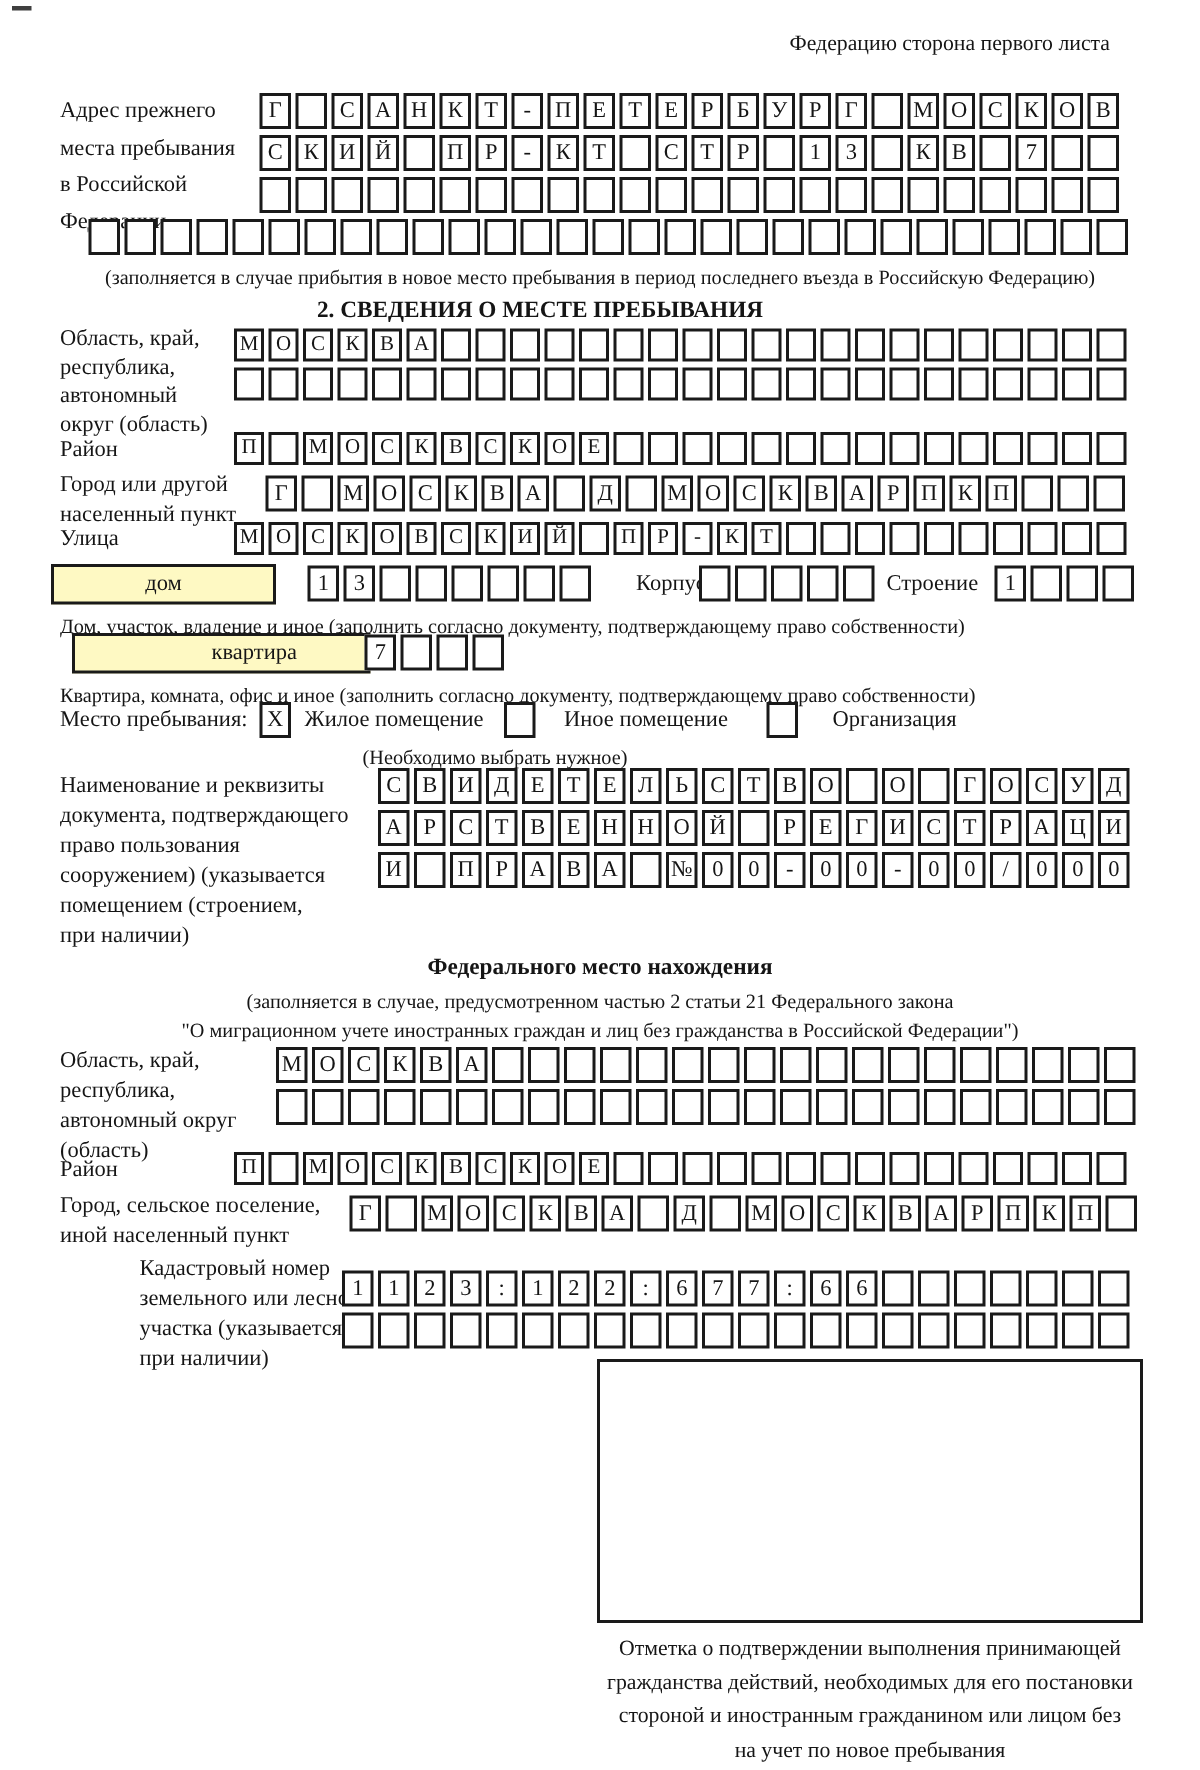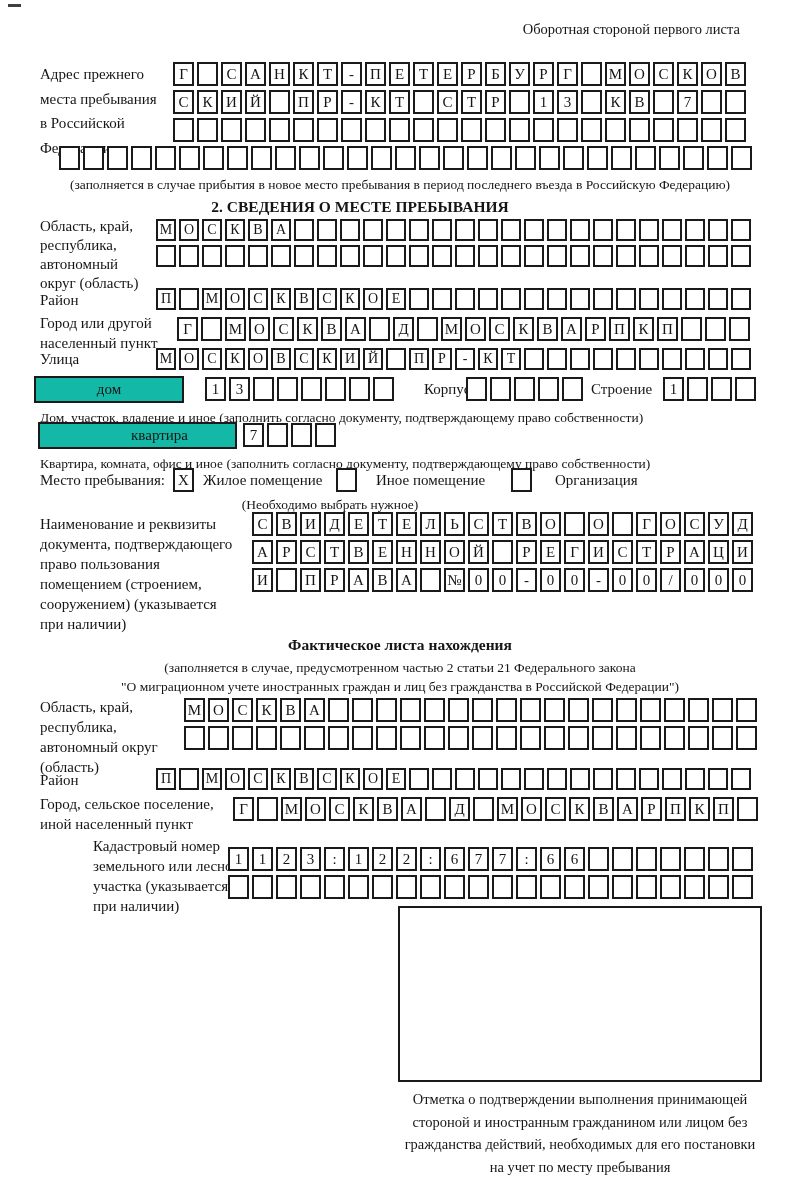--- a/index.html
+++ b/index.html
@@ -9,37 +9,37 @@
   .lbl{position:absolute;font-size:15px;line-height:19px;white-space:nowrap;}
   .small{font-size:13.5px;}
   .center{text-align:center;}
   .bold{font-weight:bold;}
   .cellrow{position:absolute;white-space:nowrap;display:flex;}
   .cell{box-sizing:border-box;border:2px solid #1a1a1a;margin-right:3px;
         display:inline-flex;align-items:center;justify-content:center;background:#fff;}
   .cw21 .cell{width:21px;height:24px;font-size:15px;}
   .cw20 .cell{width:20px;height:22px;font-size:14px;}
   .labelbox{position:absolute;box-sizing:border-box;border:2px solid #1a1a1a;
-        display:flex;align-items:center;justify-content:center;font-size:15px;background:#14b8a6;}
+        display:flex;align-items:center;justify-content:center;font-size:15px;background:#fef9c3;}
   .cbox{position:absolute;box-sizing:border-box;border:2px solid #1a1a1a;width:21px;height:24px;
         display:flex;align-items:center;justify-content:center;font-size:15px;background:#fff;}
   .lines19 div{line-height:19px;}
   .lines20 div{line-height:20px;}
   .lines22 div{line-height:22.5px;}
   .lines24 div{line-height:24.5px;}
   .artifact{position:absolute;background:#3f3f3f;}
 </style>
 </head>
 <body>
 
 <div class="page">
 
   <div class="artifact" style="left:8px;top:4px;width:13px;height:3px;"></div>
 
-  <div class="lbl" style="right:60px;top:20px;font-size:14.5px;">Оборотная стороной первого листа</div>
+  <div class="lbl" style="right:60px;top:20px;font-size:14.5px;">Федерацию сторона первого листа</div>
 
   <div class="lbl lines24" style="left:40px;top:62px;">
       <div>Адрес прежнего</div>
       <div>места пребывания</div>
       <div>в Российской</div>
       <div>Федерации</div>
     </div>
   <div class="cellrow cw21" style="left:173px;top:62px;">
       <span class="cell">Г</span>
       <span class="cell"></span>
@@ -328,21 +328,21 @@
     </div>
   <div class="lbl" style="left:591px;top:380px;">Строение</div>
   <div class="cellrow cw21" style="left:663px;top:377px;">
       <span class="cell">1</span>
       <span class="cell"></span>
       <span class="cell"></span>
       <span class="cell"></span>
     </div>
   <div class="lbl small" style="left:40px;top:408px;">Дом, участок, владение и иное (заполнить согласно документу, подтверждающему право собственности)</div>
 
-  <div class="labelbox" style="left:38px;top:422px;width:199px;height:27px;padding-left:44px;">квартира</div>
+  <div class="labelbox" style="left:48px;top:422px;width:199px;height:27px;padding-left:44px;">квартира</div>
   <div class="cellrow cw21" style="left:243px;top:423px;">
       <span class="cell">7</span>
       <span class="cell"></span>
       <span class="cell"></span>
       <span class="cell"></span>
     </div>
   <div class="lbl small" style="left:40px;top:454px;">Квартира, комната, офис и иное (заполнить согласно документу, подтверждающему право собственности)</div>
 
   <div class="lbl" style="left:40px;top:471px;">Место пребывания:</div>
   <div class="cbox" style="left:173px;top:468px;">X</div>
@@ -350,22 +350,22 @@
   <div class="cbox" style="left:336px;top:468px;"></div>
   <div class="lbl" style="left:376px;top:471px;">Иное помещение</div>
   <div class="cbox" style="left:511px;top:468px;"></div>
   <div class="lbl" style="left:555px;top:471px;">Организация</div>
   <div class="lbl small center" style="left:150px;top:495px;width:360px;">(Необходимо выбрать нужное)</div>
 
   <div class="lbl lines20" style="left:40px;top:514px;">
       <div>Наименование и реквизиты</div>
       <div>документа, подтверждающего</div>
       <div>право пользования</div>
+      <div>сооружением) (указывается</div>
       <div>помещением (строением,</div>
-      <div>сооружением) (указывается</div>
       <div>при наличии)</div>
     </div>
   <div class="cellrow cw21" style="left:252px;top:512px;">
       <span class="cell">С</span>
       <span class="cell">В</span>
       <span class="cell">И</span>
       <span class="cell">Д</span>
       <span class="cell">Е</span>
       <span class="cell">Т</span>
       <span class="cell">Е</span>
@@ -424,21 +424,21 @@
       <span class="cell">0</span>
       <span class="cell">-</span>
       <span class="cell">0</span>
       <span class="cell">0</span>
       <span class="cell">/</span>
       <span class="cell">0</span>
       <span class="cell">0</span>
       <span class="cell">0</span>
     </div>
 
-  <div class="lbl bold center" style="left:0;top:635px;width:800px;font-size:15.5px;">Фактическое листа нахождения</div>
+  <div class="lbl bold center" style="left:0;top:635px;width:800px;font-size:15.5px;">Федерального место нахождения</div>
   <div class="lbl small center lines19" style="left:0;top:658px;width:800px;">
       <div>(заполняется в случае, предусмотренном частью 2 статьи 21 Федерального закона</div>
       <div>"О миграционном учете иностранных граждан и лиц без гражданства в Российской Федерации")</div>
     </div>
 
   <div class="lbl lines20" style="left:40px;top:697px;">
       <div>Область, край,</div>
       <div>республика,</div>
       <div>автономный округ</div>
       <div>(область)</div>
@@ -606,18 +606,18 @@
       <span class="cell"></span>
       <span class="cell"></span>
       <span class="cell"></span>
       <span class="cell"></span>
       <span class="cell"></span>
     </div>
 
   <div class="abs" style="left:398px;top:906px;width:364px;height:176px;border:2px solid #1a1a1a;box-sizing:border-box;"></div>
   <div class="lbl center lines22" style="left:388px;top:1088px;width:384px;font-size:14.5px;white-space:normal;">
       <div>Отметка о подтверждении выполнения принимающей</div>
+      <div>гражданства действий, необходимых для его постановки</div>
       <div>стороной и иностранным гражданином или лицом без</div>
-      <div>гражданства действий, необходимых для его постановки</div>
-      <div>на учет по месту пребывания</div>
+      <div>на учет по новое пребывания</div>
     </div>
 
 </div>
 
 </body></html>

